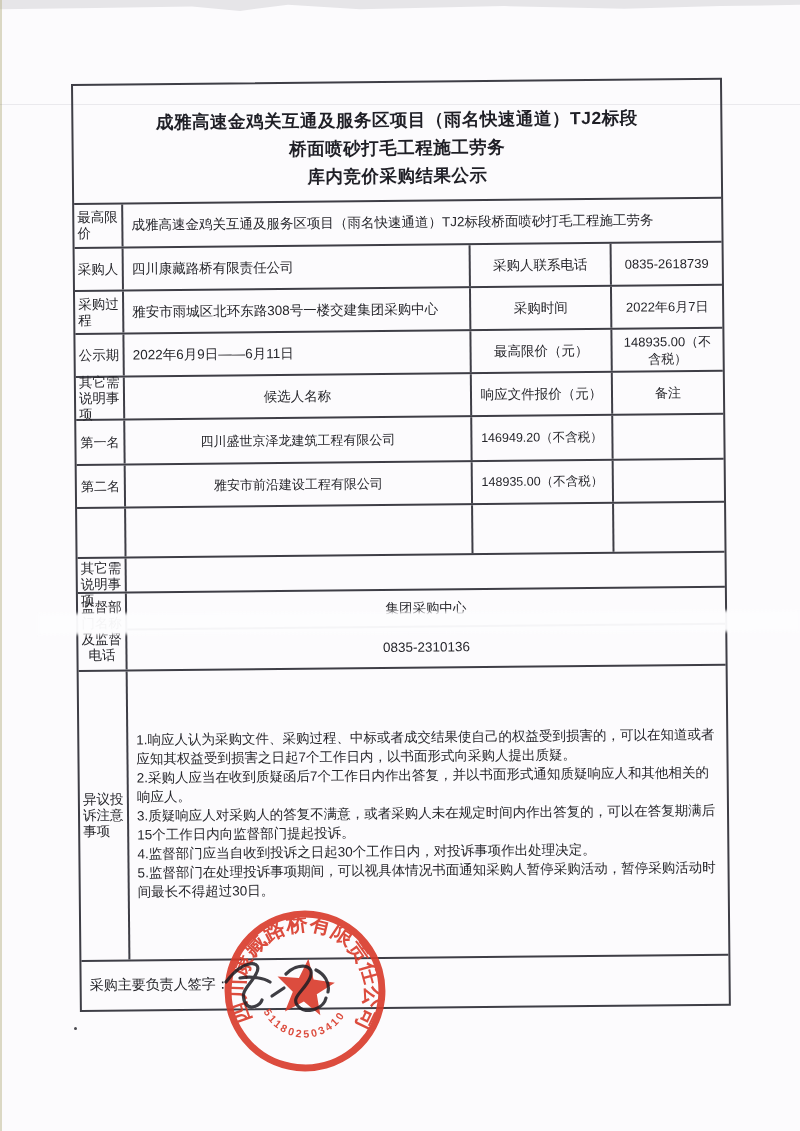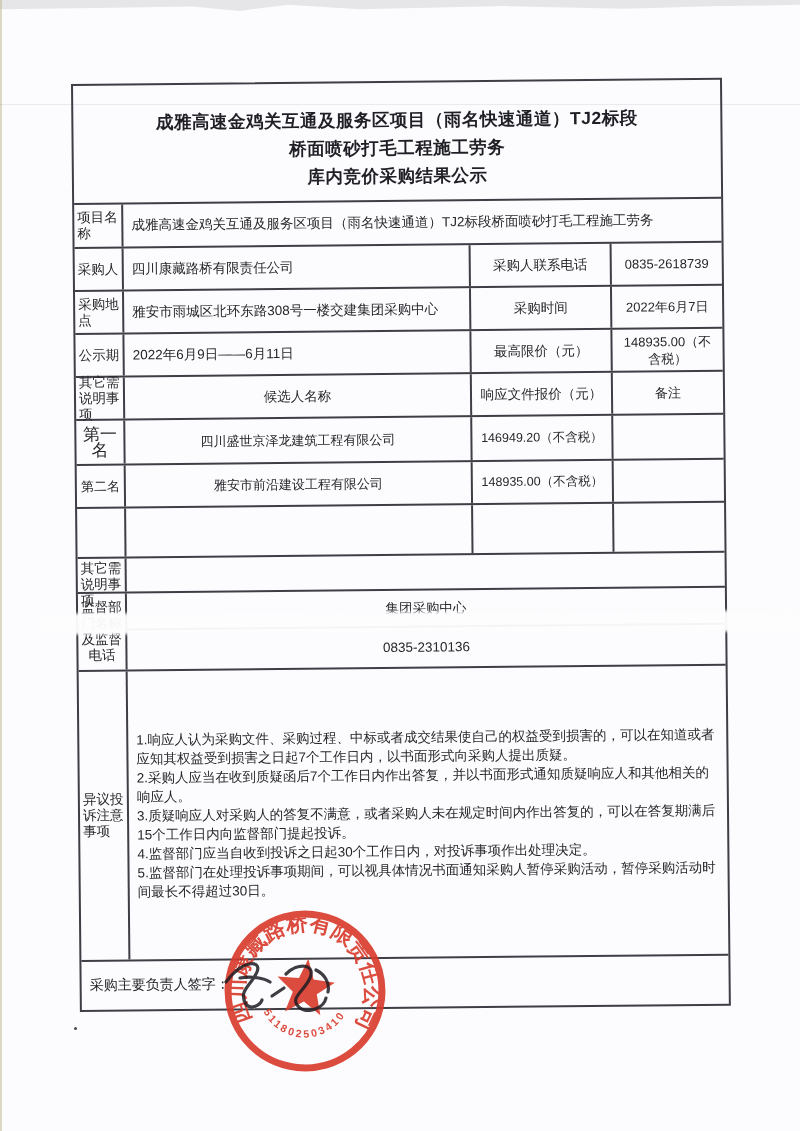--- a/index.html
+++ b/index.html
@@ -71,54 +71,54 @@
 
 <div class="doc-table">
 
   <div class="row title-row">
     <div class="title-line">成雅高速金鸡关互通及服务区项目（雨名快速通道）TJ2标段</div>
     <div class="title-line">桥面喷砂打毛工程施工劳务</div>
     <div class="title-line">库内竞价采购结果公示</div>
   </div>
 
   <div class="row h-r1">
-    <div class="cell c-label">项目名称</div>
+    <div class="cell c-label">最高限价</div>
     <div class="cell" style="flex:1;padding:2px 8px;font-size:13.5px;">成雅高速金鸡关互通及服务区项目（雨名快速通道）TJ2标段桥面喷砂打毛工程施工劳务</div>
   </div>
 
   <div class="row h-r2">
     <div class="cell c-label">采购人</div>
     <div class="cell c-wide">四川康藏路桥有限责任公司</div>
     <div class="cell c-mid">采购人联系电话</div>
     <div class="cell c-last">0835-2618739</div>
   </div>
 
   <div class="row h-r3">
-    <div class="cell c-label">采购地点</div>
+    <div class="cell c-label">采购过程</div>
     <div class="cell c-wide">雅安市雨城区北环东路308号一楼交建集团采购中心</div>
     <div class="cell c-mid">采购时间</div>
     <div class="cell c-last">2022年6月7日</div>
   </div>
 
   <div class="row h-r4">
     <div class="cell c-label">公示期</div>
     <div class="cell c-wide">2022年6月9日——6月11日</div>
     <div class="cell c-mid">最高限价（元）</div>
     <div class="cell c-last">148935.00（不含税）</div>
   </div>
 
   <div class="row h-r5">
     <div class="cell c-label">其它需说明事项</div>
     <div class="cell c-wide center">候选人名称</div>
     <div class="cell c-mid">响应文件报价（元）</div>
     <div class="cell c-last">备注</div>
   </div>
 
   <div class="row h-r6">
-    <div class="cell c-label center" style="justify-content:center;font-size:17px;">第一名</div>
+    <div class="cell c-label center" style="justify-content:center;font-size:13px;">第一名</div>
     <div class="cell c-wide center" style="font-size:13px;">四川盛世京泽龙建筑工程有限公司</div>
     <div class="cell c-mid" style="font-size:12.5px;">146949.20（不含税）</div>
     <div class="cell c-last"></div>
   </div>
 
   <div class="row h-r7">
     <div class="cell c-label center" style="justify-content:center;font-size:13px;">第二名</div>
     <div class="cell c-wide center" style="font-size:13px;">雅安市前沿建设工程有限公司</div>
     <div class="cell c-mid" style="font-size:12.5px;">148935.00（不含税）</div>
     <div class="cell c-last"></div>

